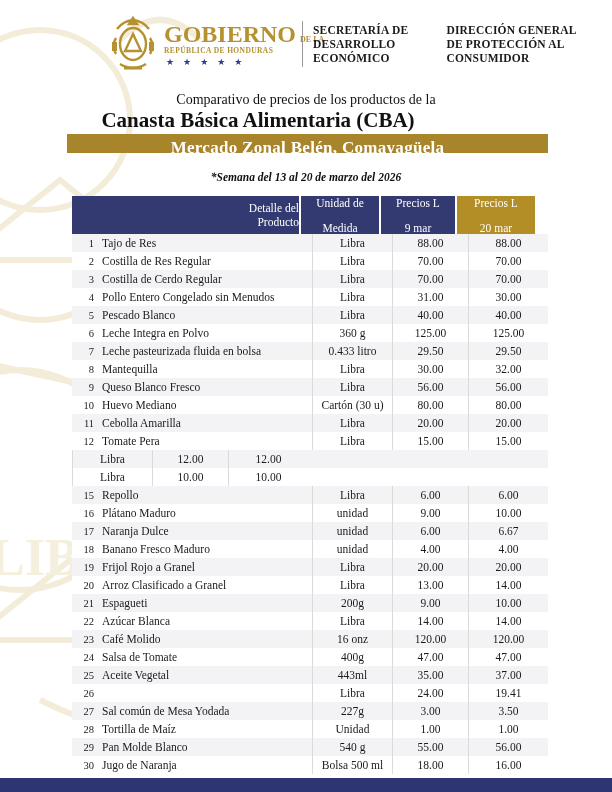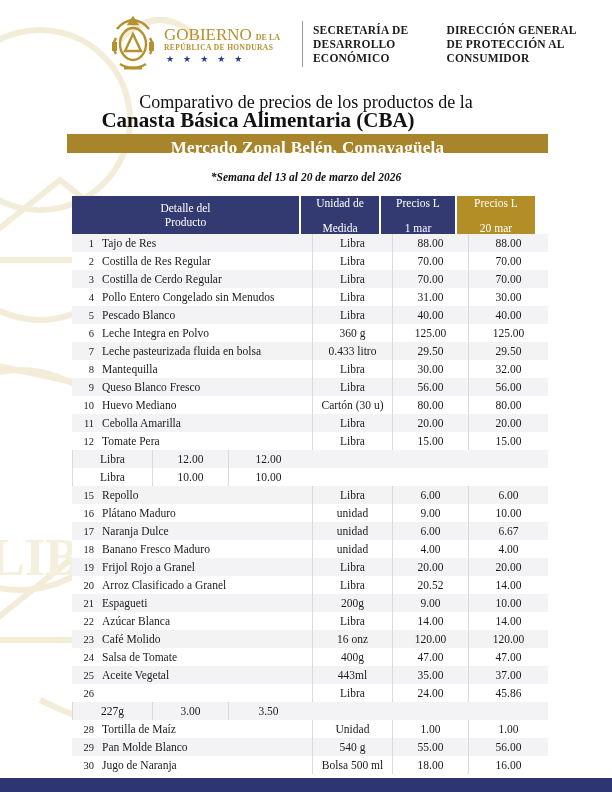--- a/index.html
+++ b/index.html
@@ -18,47 +18,47 @@
     pointer-events: none;
   }
   
   .hdr {
     position: absolute; left: 108px; top: 14px;
     display: flex; align-items: center;
   }
   .coat { width: 50px; height: 60px; flex: 0 0 auto; }
   .logo-txt { margin-left: 6px; width: 128px; }
   .gob-line { color: #b5912f; white-space: nowrap; }
-  .gob-main { font-size: 17px; font-weight: normal; letter-spacing: 0px; }
+  .gob-main { font-size: 24px; font-weight: bold; letter-spacing: 0px; }
   .gob-dela { font-size: 8px; font-weight: bold; }
   .gob-sub  { color: #b5912f; font-size: 7.5px; font-weight: bold; letter-spacing: 0.4px; margin-top: -2px; white-space: nowrap; }
   .stars { color: #2d3b8e; font-size: 9px; letter-spacing: 9px; margin-top: 2px; padding-left: 2px; white-space: nowrap; }
   .hdr-div { width: 1px; height: 46px; background: #9a9a9a; margin: 0 10px 0 10px; }
   .org { font-weight: bold; font-size: 11.5px; line-height: 14px; letter-spacing: 0.2px; }
   .org.second { margin-left: 38px; }
   
-  .title1 { position: absolute; top: 92px; left: 0; width: 612px; text-align: center; font-size: 18px; color: #111; }
+  .title1 { position: absolute; top: 92px; left: 0; width: 612px; text-align: center; font-size: 14px; color: #111; }
   .title2 { position: absolute; top: 108px; left: 0; width: 516px; text-align: center; font-size: 21px; font-weight: bold; color: #111; }
   .banner {
     position: absolute; top: 134px; left: 67px; width: 481px; height: 19px;
     background: #a8842a; color: #ffffff;
     font-size: 17px; font-weight: bold; text-align: center; line-height: 27px;
     letter-spacing: 0.3px;
   }
   .week { position: absolute; top: 171px; left: 0; width: 612px; text-align: center; font-size: 11.5px; font-weight: bold; font-style: italic; color: #111; }
   
   .tbl { position: absolute; left: 72px; top: 196px; width: 476px; }
   .thead { display: flex; height: 38px; }
   .th {
     color: #ffffff; font-size: 11.5px; line-height: 14px;
     display: flex; flex-direction: column; justify-content: center;
     background: #333a72; text-align: center;
   }
   .th + .th { border-left: 2px solid #ffffff; gap: 11px; }
-  .th-prod { width: 227px; text-align: left; padding-left: 0; align-items: center; }
+  .th-prod { width: 227px; text-align: left; padding-left: 0; align-items: flex-end; }
   .th-unit { width: 80px; }
   .th-p13  { width: 76px; }
   .th-p20  { width: 80px; background: #b38d26; }
   .tbody { }
   .trow { display: flex; height: 18px; font-size: 11.5px; align-items: center; background: #ffffff; }
   .trow.odd { background: #f3f3f6; }
   .c-prod { width: 240px; display: flex; align-items: center; height: 100%; }
   .rnum { width: 22px; text-align: right; font-size: 10.5px; color: #222; }
   .rprod { padding-left: 8px; white-space: nowrap; }
   .c-unit, .c-p13, .c-p20 { text-align: center; height: 100%; line-height: 18px; border-left: 1px solid #dadada; }
@@ -132,21 +132,21 @@
     <div class="th th-prod">
       <span>Detalle del</span>
       <span>Producto</span>
     </div>
     <div class="th th-unit">
       <span>Unidad de</span>
       <span>Medida</span>
     </div>
     <div class="th th-p13">
       <span>Precios L</span>
-      <span>1 mar</span>
+      <span>9 mar</span>
     </div>
     <div class="th th-p20">
       <span>Precios L</span>
       <span>20 mar</span>
     </div>
   </div>
   <div class="tbody">
       <div class="trow odd">
         <div class="c-prod">
           <span class="rnum">1</span>
@@ -309,21 +309,21 @@
         <div class="c-unit">Libra</div>
         <div class="c-p13">20.00</div>
         <div class="c-p20">20.00</div>
       </div>
       <div class="trow">
         <div class="c-prod">
           <span class="rnum">20</span>
           <span class="rprod">Arroz Clasificado a Granel</span>
         </div>
         <div class="c-unit">Libra</div>
-        <div class="c-p13">20.52</div>
+        <div class="c-p13">13.00</div>
         <div class="c-p20">14.00</div>
       </div>
       <div class="trow odd">
         <div class="c-prod">
           <span class="rnum">21</span>
           <span class="rprod">Espagueti</span>
         </div>
         <div class="c-unit">200g</div>
         <div class="c-p13">9.00</div>
         <div class="c-p20">10.00</div>
@@ -363,23 +363,27 @@
         <div class="c-unit">443ml</div>
         <div class="c-p13">35.00</div>
         <div class="c-p20">37.00</div>
       </div>
       <div class="trow">
         <div class="c-prod">
           <span class="rnum">26</span>
         </div>
         <div class="c-unit">Libra</div>
         <div class="c-p13">24.00</div>
-        <div class="c-p20">45.86</div>
-      </div>
-      <div class="trow odd">
+        <div class="c-p20">19.41</div>
+      </div>
+      <div class="trow odd">
+        <div class="c-prod">
+          <span class="rnum">27</span>
+          <span class="rprod">Sal común de Mesa Yodada</span>
+        </div>
         <div class="c-unit">227g</div>
         <div class="c-p13">3.00</div>
         <div class="c-p20">3.50</div>
       </div>
       <div class="trow">
         <div class="c-prod">
           <span class="rnum">28</span>
           <span class="rprod">Tortilla de Maíz</span>
         </div>
         <div class="c-unit">Unidad</div>

